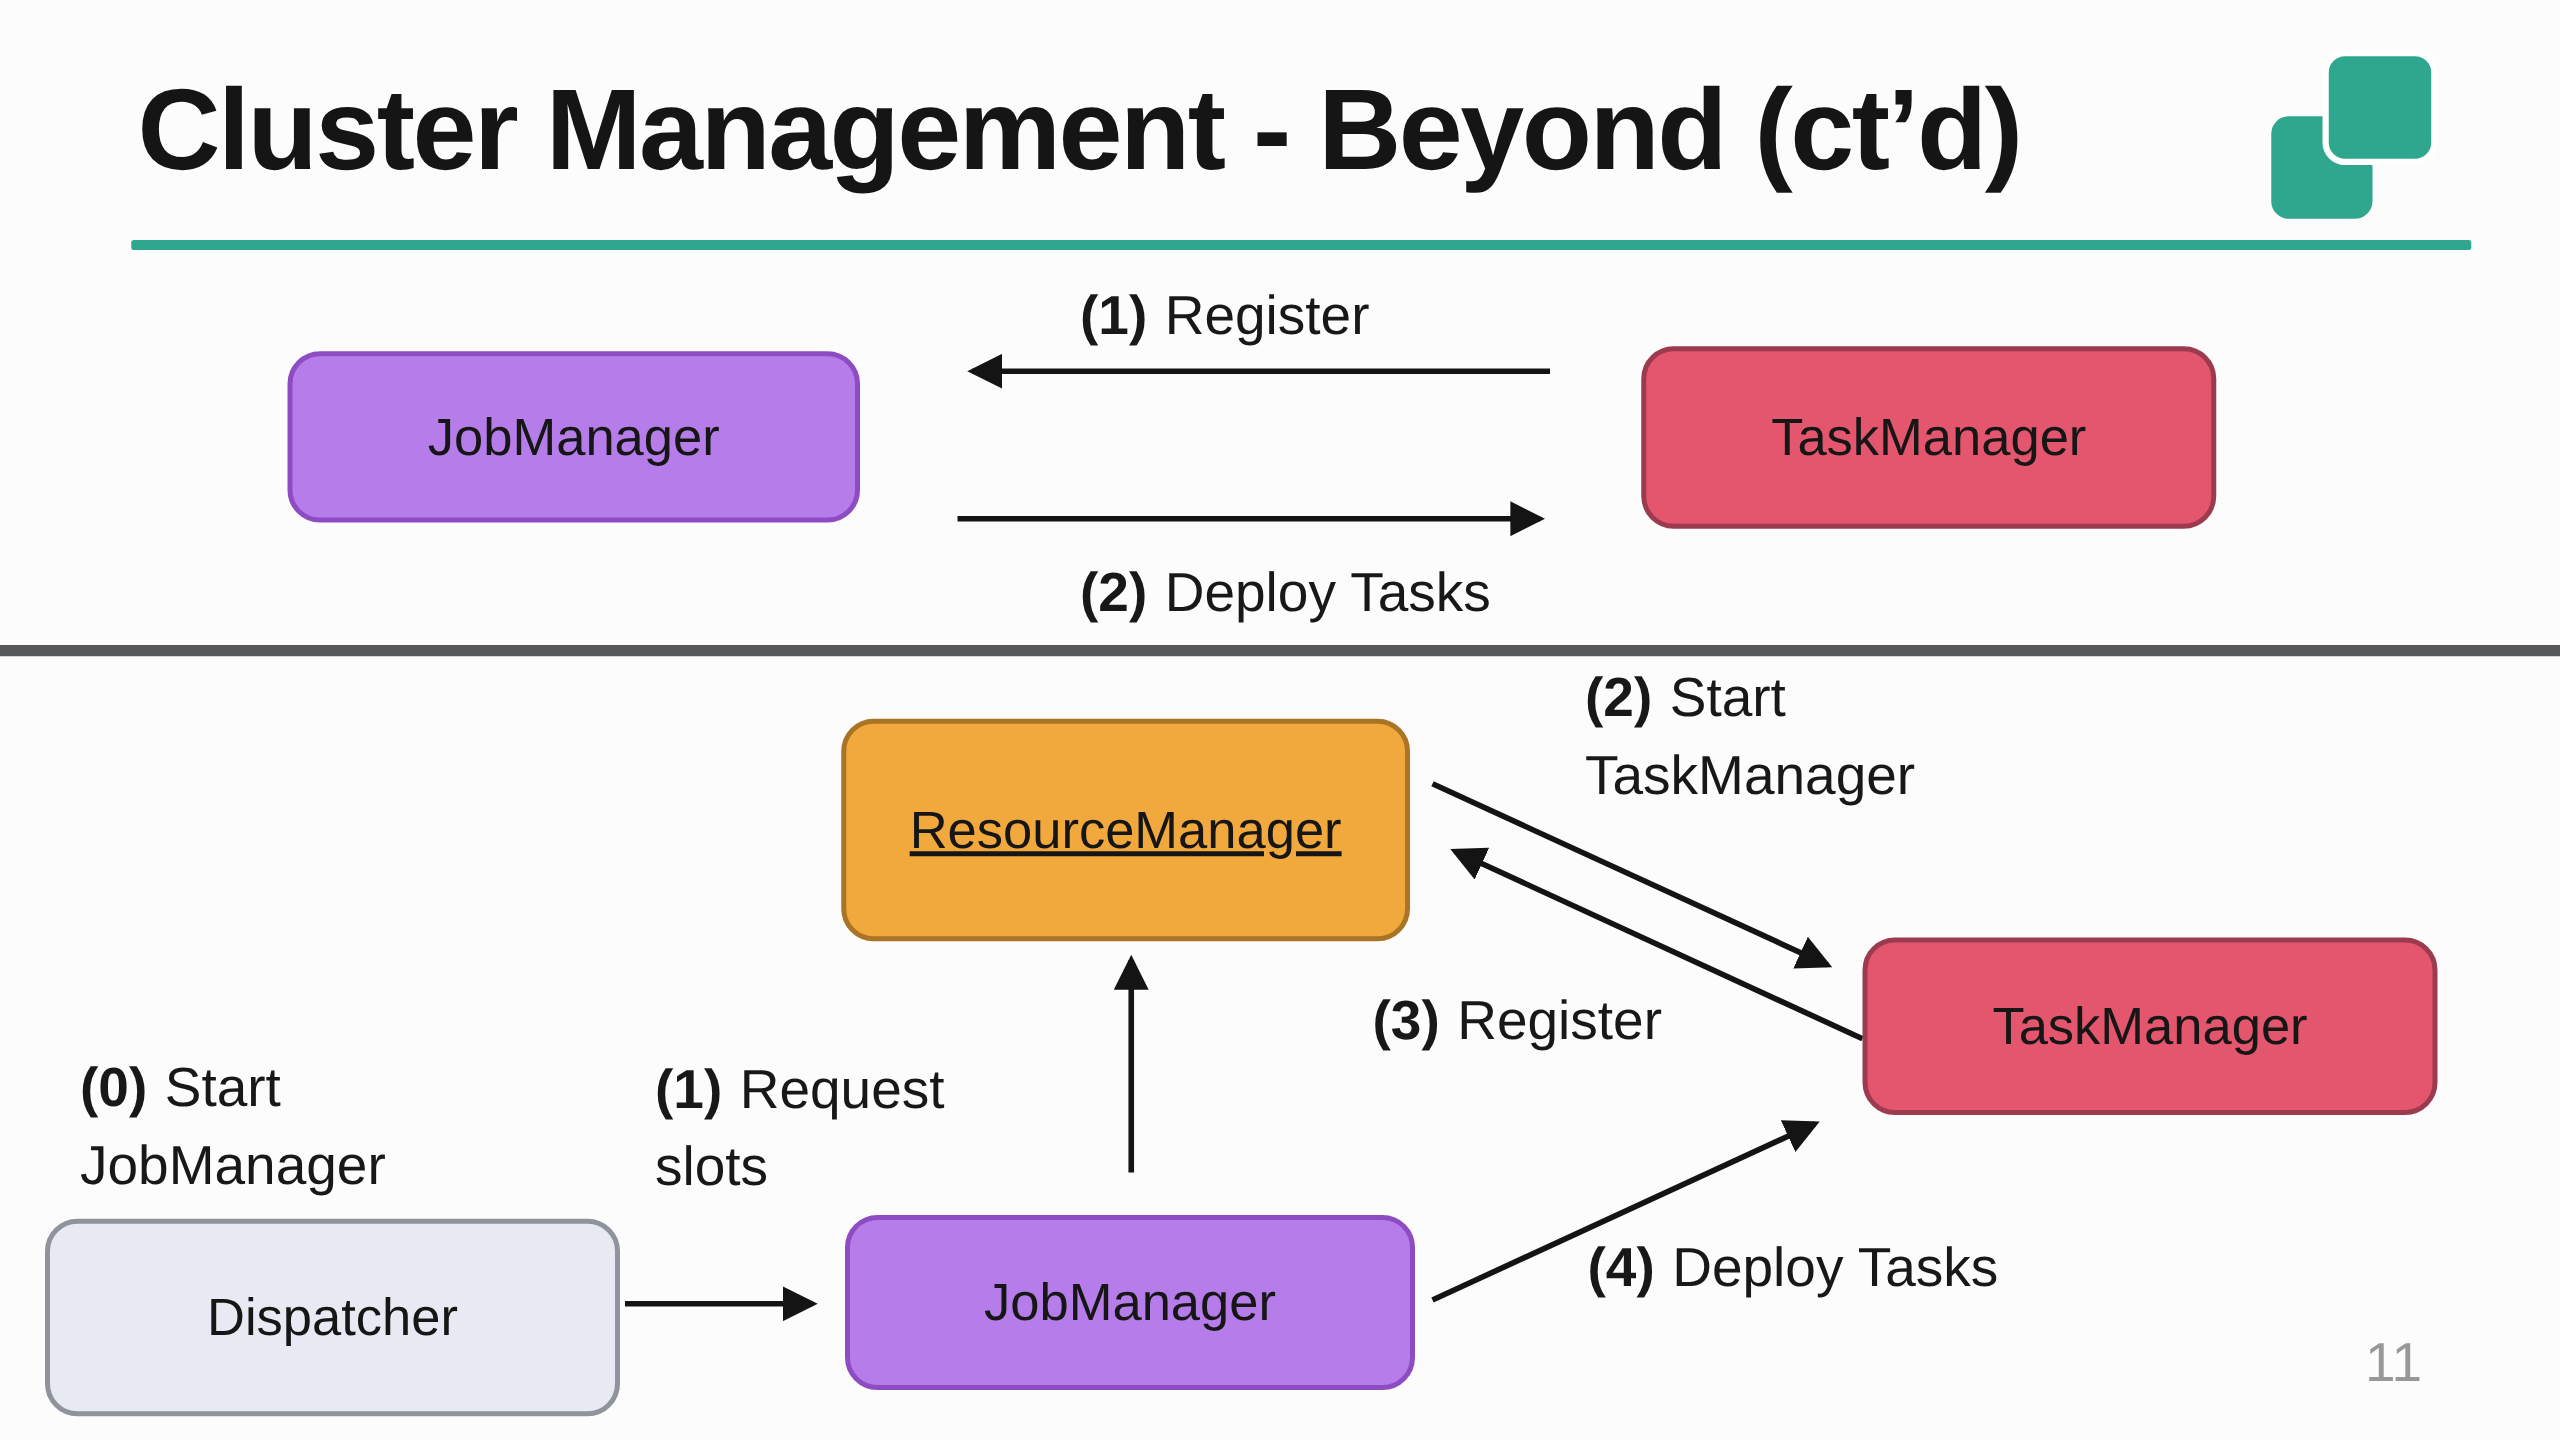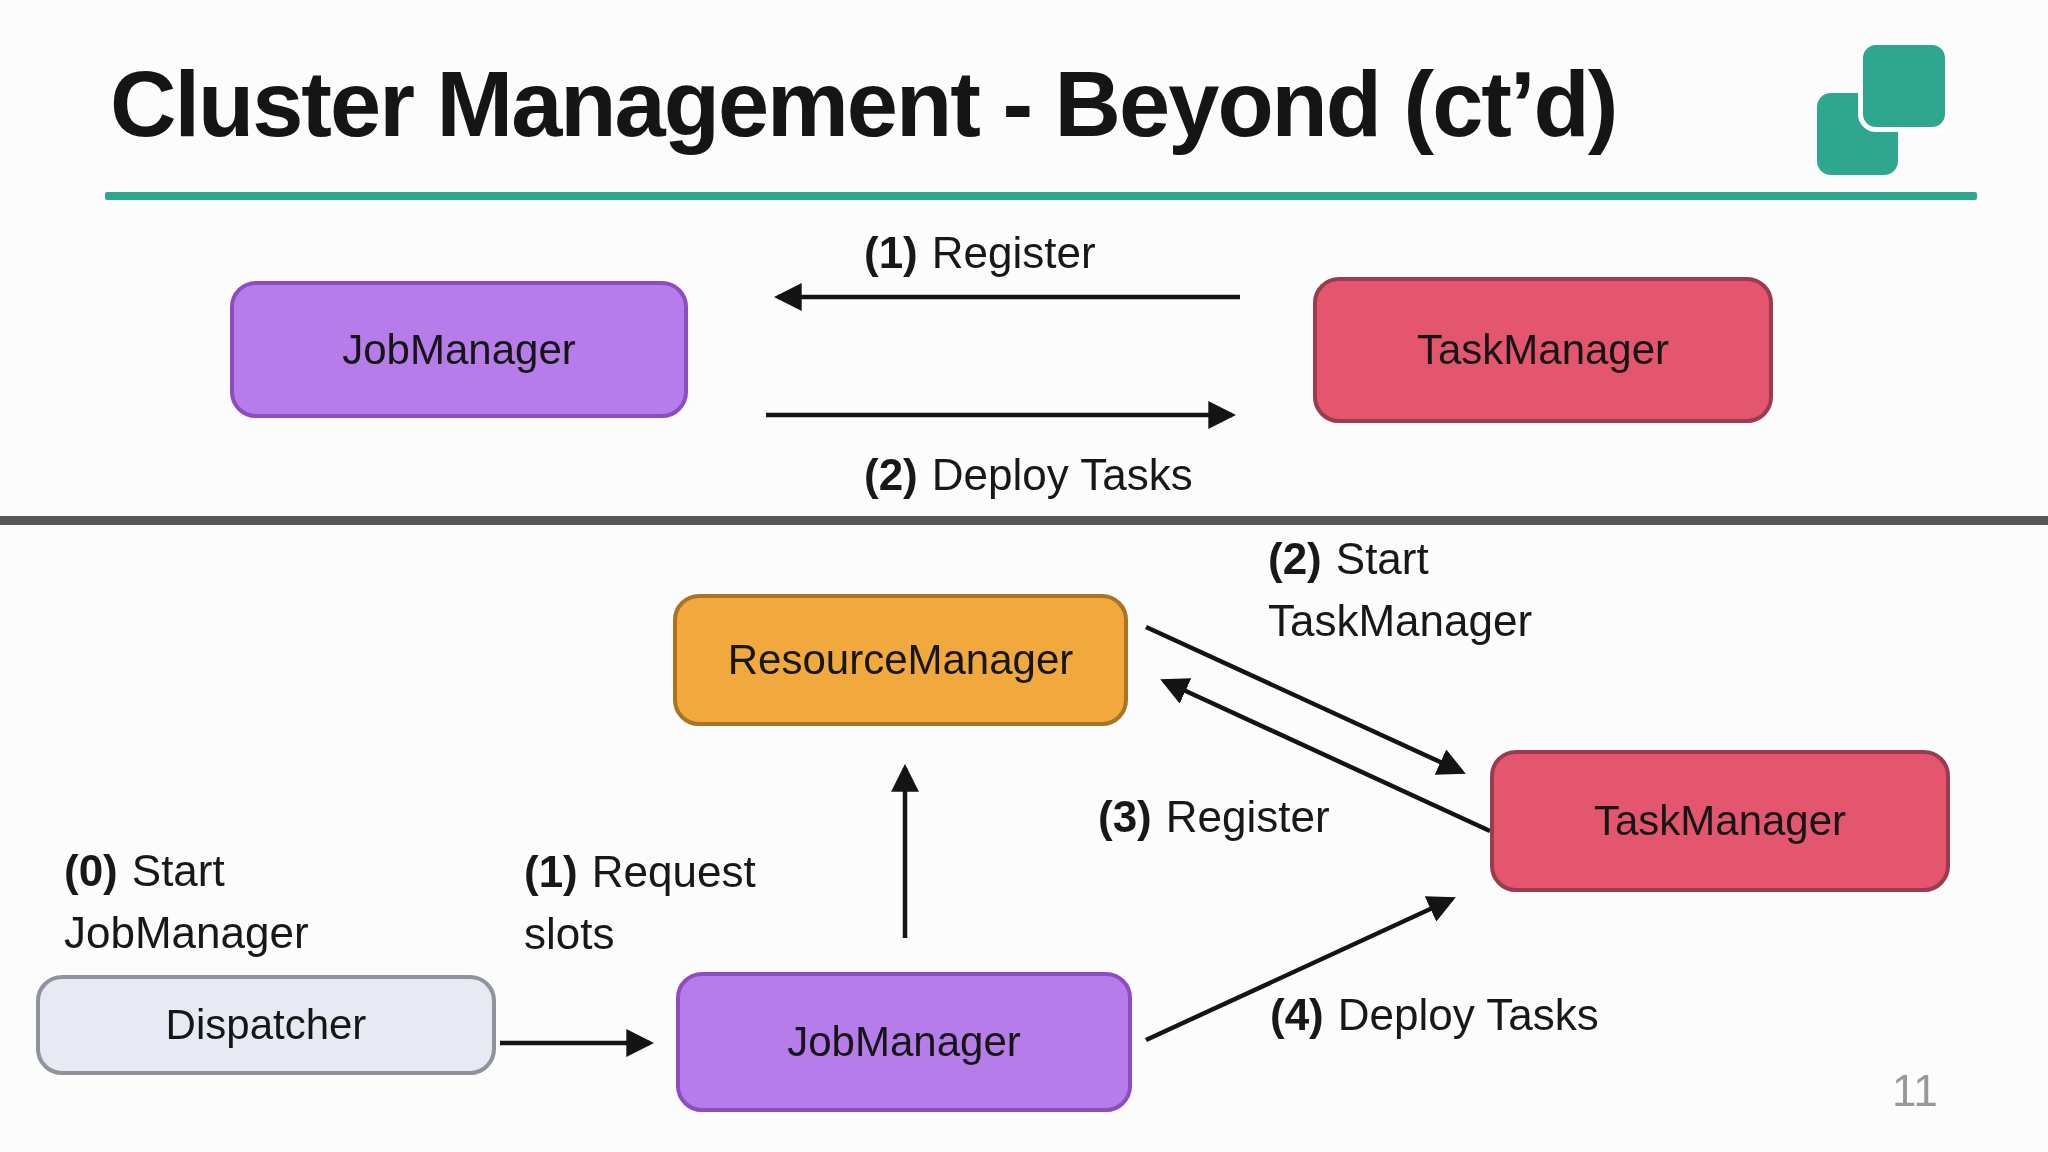--- a/index.html
+++ b/index.html
@@ -34,24 +34,24 @@
     position:absolute;display:flex;align-items:center;justify-content:center;
     border-radius:26px;border:4px solid transparent;box-sizing:border-box;
     font-size:42px;color:#161616;letter-spacing:0;
   }
   .node.purple{background:#B67CE9;border-color:#8E4CC2;}
   .node.red{background:#E4566E;border-color:#9C3A50;}
   .node.orange{background:#F1A83C;border-color:#A97425;}
   .node.gray{background:#E7EAF2;border-color:#8F939B;}
   #jm-top       {left:230px; top:281px; width:458px; height:137px;}
   #tm-top       {left:1313px;top:277px; width:460px; height:146px;}
-  #rm-bottom    {left:673px; top:594px; width:455px; height:132px;}
+  #rm-bottom    {left:673px; top:575px; width:455px; height:178px;text-decoration:underline;}
   #tm-bottom    {left:1490px;top:750px; width:460px; height:142px;}
   #jm-bottom    {left:676px; top:972px; width:456px; height:140px;}
-  #dispatcher   {left:36px;  top:975px; width:460px; height:100px;}
+  #dispatcher   {left:36px;  top:975px; width:460px; height:158px;}
   
   .lbl{
     position:absolute;font-size:44px;color:#181818;
     line-height:1.42;white-space:nowrap;
   }
   .lbl .num{font-weight:700;margin-right:14px;}
   #lbl-register-top {left:864px; top:222px;}
   #lbl-deploy-top   {left:864px; top:444px;}
   #lbl-start-jm     {left:64px;  top:840px;}
   #lbl-request-slots{left:524px; top:822px;margin-top:19px;}

